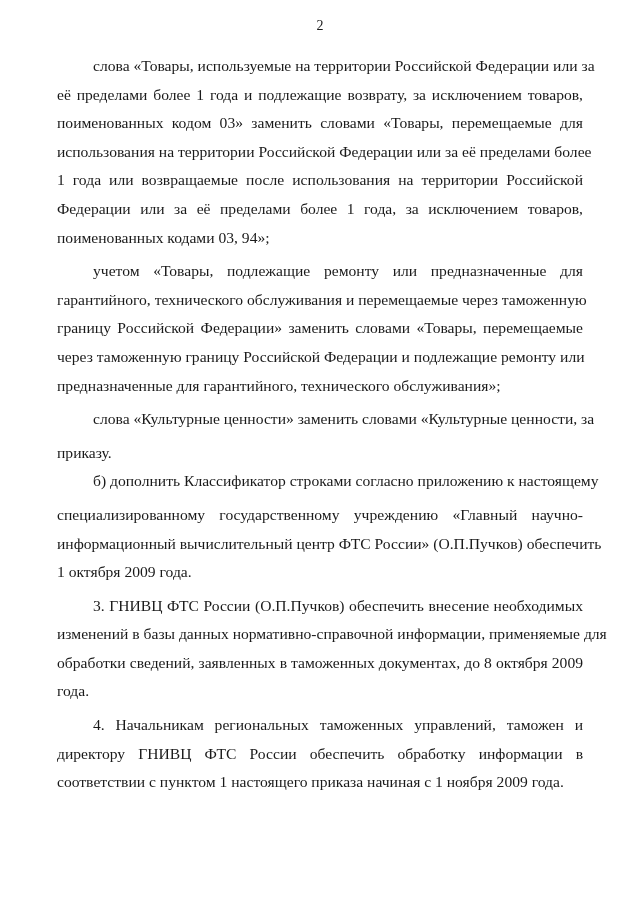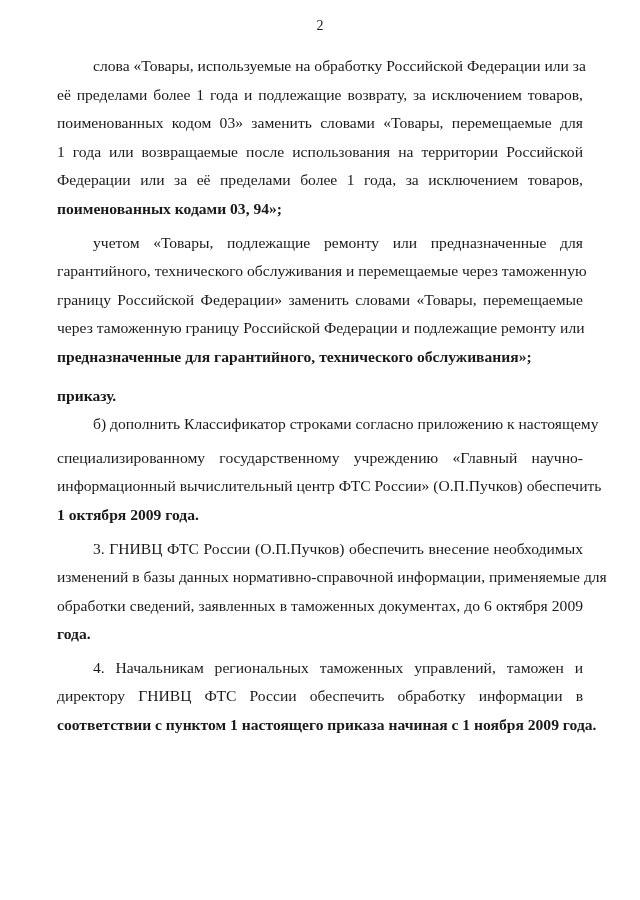--- a/index.html
+++ b/index.html
@@ -12,65 +12,67 @@
     }
     .page-number {
       position: absolute; top: 18px; left: 0; width: 640px; text-align: center;
       font-size: 14px;
     }
     .body-text { position: absolute; left: 57px; width: 526px; top: 52px; }
     .line {
       height: 28.6px; line-height: 28.6px; white-space: nowrap;
       text-align: justify; text-align-last: justify;
     }
-    .line.last { text-align-last: left; font-weight: bold; }
+    .line.last { text-align-last: left; }
     .line.indent { padding-left: 36px; }
     .para-gap { height: 5px; }
   </style>
 </head>
 <body>
 
 <div class="page">
   <div class="page-number">2</div>
   <div class="body-text" id="body-text">
       <div>
-        <div class="line indent">слова «Товары, используемые на обработку Российской Федерации или за</div>
+        <div class="line indent">слова «Товары, используемые на территории Российской Федерации или за</div>
         <div class="line">её пределами более 1 года и подлежащие возврату, за исключением товаров,</div>
         <div class="line">поименованных кодом 03» заменить словами «Товары, перемещаемые для</div>
+        <div class="line">использования на территории Российской Федерации или за её пределами более</div>
         <div class="line">1 года или возвращаемые после использования на территории Российской</div>
         <div class="line">Федерации или за её пределами более 1 года, за исключением товаров,</div>
         <div class="line last">поименованных кодами 03, 94»;</div>
       </div>
       <div class="para-gap"></div>
       <div>
         <div class="line indent">учетом «Товары, подлежащие ремонту или предназначенные для</div>
         <div class="line">гарантийного, технического обслуживания и перемещаемые через таможенную</div>
         <div class="line">границу Российской Федерации» заменить словами «Товары, перемещаемые</div>
         <div class="line">через таможенную границу Российской Федерации и подлежащие ремонту или</div>
         <div class="line last">предназначенные для гарантийного, технического обслуживания»;</div>
       </div>
       <div class="para-gap"></div>
       <div>
+        <div class="line indent">слова «Культурные ценности» заменить словами «Культурные ценности, за</div>
       </div>
       <div class="para-gap"></div>
       <div>
         <div class="line last">приказу.</div>
         <div class="line indent">б) дополнить Классификатор строками согласно приложению к настоящему</div>
       </div>
       <div class="para-gap"></div>
       <div>
         <div class="line">специализированному государственному учреждению «Главный научно-</div>
         <div class="line">информационный вычислительный центр ФТС России» (О.П.Пучков) обеспечить</div>
         <div class="line last">1 октября 2009 года.</div>
       </div>
       <div class="para-gap"></div>
       <div>
         <div class="line indent">3. ГНИВЦ ФТС России (О.П.Пучков) обеспечить внесение необходимых</div>
         <div class="line">изменений в базы данных нормативно-справочной информации, применяемые для</div>
-        <div class="line">обработки сведений, заявленных в таможенных документах, до 6 октября 2009</div>
+        <div class="line">обработки сведений, заявленных в таможенных документах, до 8 октября 2009</div>
         <div class="line last">года.</div>
       </div>
       <div class="para-gap"></div>
       <div>
         <div class="line indent">4. Начальникам региональных таможенных управлений, таможен и</div>
         <div class="line">директору ГНИВЦ ФТС России обеспечить обработку информации в</div>
         <div class="line last">соответствии с пунктом 1 настоящего приказа начиная с 1 ноября 2009 года.</div>
       </div>
     </div>
 </div>

